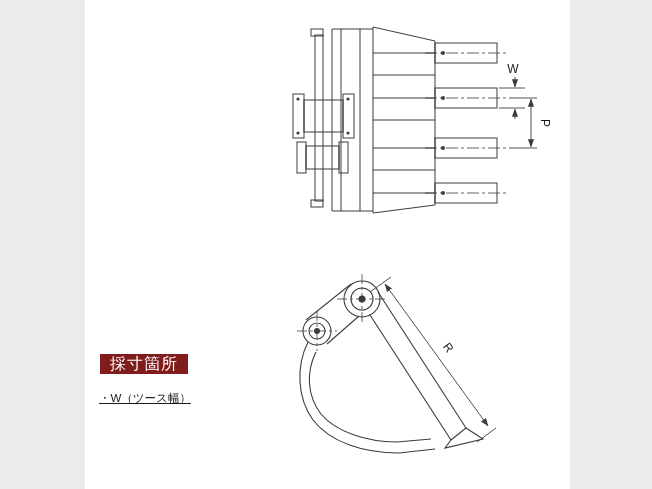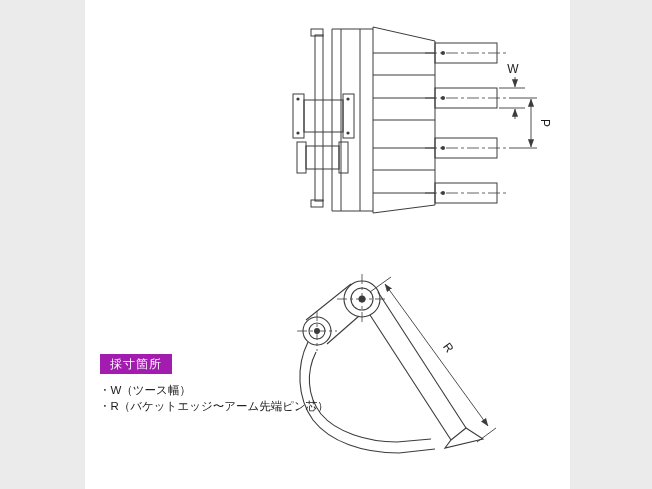--- a/index.html
+++ b/index.html
@@ -1,20 +1,20 @@
 <!DOCTYPE html>
 <html><head>
 <meta charset="utf-8">
 <style>
   html,body{margin:0;padding:0;background:#ebebeb;}
   .page{position:relative;width:652px;height:489px;background:#ebebeb;font-family:"Liberation Sans","DejaVu Sans",sans-serif;overflow:hidden;}
   .panel{position:absolute;left:85px;top:0;width:485px;height:489px;background:#ffffff;}
   .diagram{position:absolute;}
-  .badge{position:absolute;left:100px;top:354px;background:#a21caf;color:#ffffff;font-size:12px;line-height:14px;padding:3px 10px;letter-spacing:1px;}
-  .legend{position:absolute;left:99px;top:382px;color:#1a1a1a;font-size:11.5px;line-height:16px;}
+  .badge{position:absolute;left:100px;top:354px;background:#7f1d1d;color:#ffffff;font-size:16px;line-height:14px;padding:3px 10px;letter-spacing:1px;}
+  .legend{position:absolute;left:99px;top:390px;color:#1a1a1a;font-size:11.5px;line-height:16px;text-decoration:underline;}
   .legend-item{white-space:nowrap;}
   svg text{font-family:"Liberation Sans","DejaVu Sans",sans-serif;}
 </style>
 </head>
 <body>
 
 <div class="page">
   <div class="panel"></div>
 
   <svg class="diagram" style="left:285px;top:15px" width="280" height="210" viewBox="0 0 280 210">
@@ -142,15 +142,14 @@
     </g>
     <text x="170" y="92" text-anchor="middle" font-size="12" fill="#1a1a1a" transform="rotate(54 170 92)">R</text>
   </svg>
 
   <div class="badge">
     <span>採寸箇所</span>
   </div>
 
   <div class="legend">
     <div class="legend-item">・W（ツース幅）</div>
-    <div class="legend-item">・R（バケットエッジ〜アーム先端ピン芯）</div>
   </div>
 </div>
 
 </body></html>

